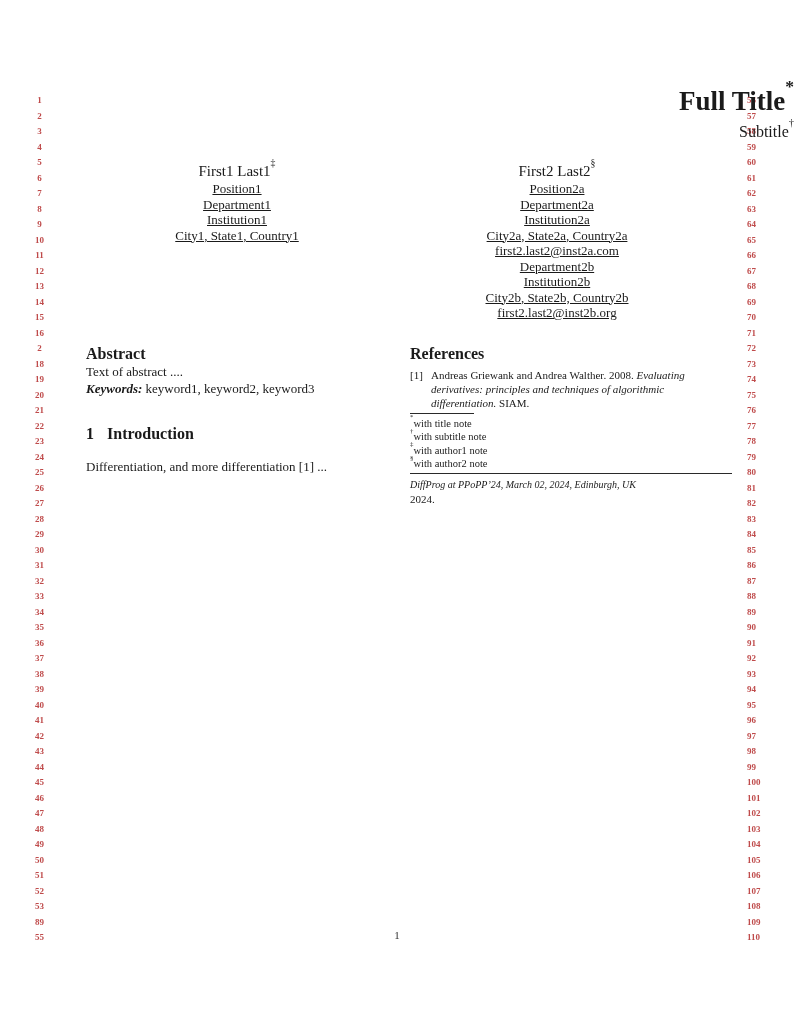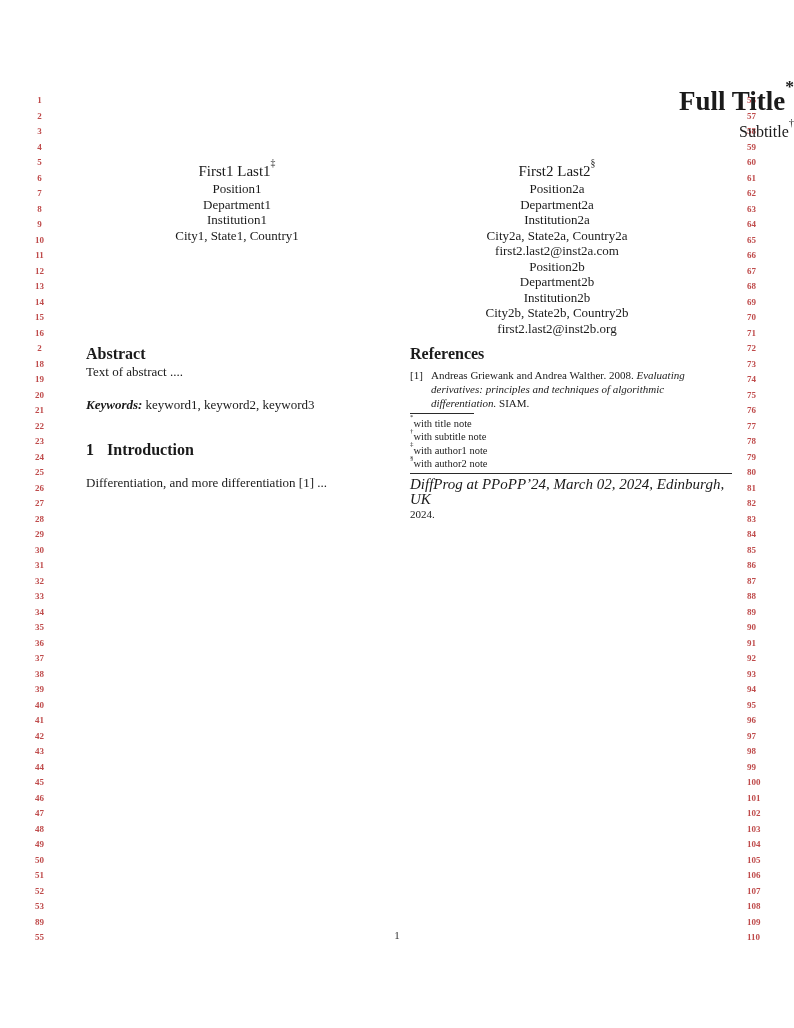--- a/index.html
+++ b/index.html
@@ -25,48 +25,48 @@
   
   .title-block { position:absolute; top:86px; left:0; width:794px; text-align:right; }
   .title-block h1 { font-size:27px; font-weight:bold; line-height:31px; }
   .subtitle { margin-top:4px; font-size:16px; line-height:22px;margin-left:7px; }
 
   
   .author-block { position:absolute; top:161px; text-align:center; }
   .author-1 { left:70px;  width:334px; }
   .author-2 { left:390px; width:334px; }
   .author-name { font-size:15px; line-height:20px; }
-  .author-line { font-size:13px; line-height:15.5px; }
+  .author-line { font-size:13px; line-height:15.5px;text-decoration:underline; }
 
   
   .col { position:absolute; top:344px; }
   .col-left  { left:86px;  width:316px; }
   .col-right { left:410px; width:322px; }
   .col h2 { font-size:16px; font-weight:bold; line-height:20px; }
   .sec-num { display:inline-block; }
   .sec-title { display:inline-block; margin-left:13px; }
   .body-text { font-size:13px; line-height:16px; }
   .abstract-text { }
-  .keywords-line { margin-top:17px; }
+  .keywords-line { margin-top:1px; }
   .keywords-label { font-weight:bold; font-style:italic; }
   .intro-heading { margin-top:27px; }
   .intro-text { margin-top:15px; }
 
   
   .ref-entry { display:flex; margin-top:4px; font-size:11px; line-height:14px; }
   .ref-label { width:21px; flex:none; }
   .ref-body { flex:1; }
   .ref-title-italic { font-style:italic; }
 
   
   .fn-rule { width:64px; border-top:1px solid #2a2a2a; margin-top:3px; }
   .footnotes { margin-top:3px; }
   .footnote { font-size:10.5px; line-height:13.4px; }
   .full-rule { width:100%; border-top:1px solid #2a2a2a; margin-top:2px; }
-  .conf-note { margin-top:3px; font-size:15px; line-height:15px; font-style:italic; }
+  .conf-note { margin-top:3px; font-size:10px; line-height:15px; font-style:italic; }
   .conf-year { font-size:11px; line-height:15px; font-style:normal; }
 
   .page-number { position:absolute; top:929px; left:0; width:794px; text-align:center; font-size:11px; color:#333; }
 </style>
 </head>
 <body>
 
 <div class="page">
 
   <div class="lineno lineno-left">
@@ -200,21 +200,20 @@
   </div>
 
   <div class="author-block author-2">
     <div class="author-name"><span>First2 Last2</span><sup>§</sup></div>
     <div>
         <div class="author-line">Position2a</div>
         <div class="author-line">Department2a</div>
         <div class="author-line">Institution2a</div>
         <div class="author-line">City2a, State2a, Country2a</div>
         <div class="author-line">first2.last2@inst2a.com</div>
-        <div class="author-line">Position2b</div>
         <div class="author-line">Department2b</div>
         <div class="author-line">Institution2b</div>
         <div class="author-line">City2b, State2b, Country2b</div>
         <div class="author-line">first2.last2@inst2b.org</div>
       </div>
   </div>
 
   <div class="col col-left">
     <h2>Abstract</h2>
     <p class="body-text abstract-text">Text of abstract ....</p>

